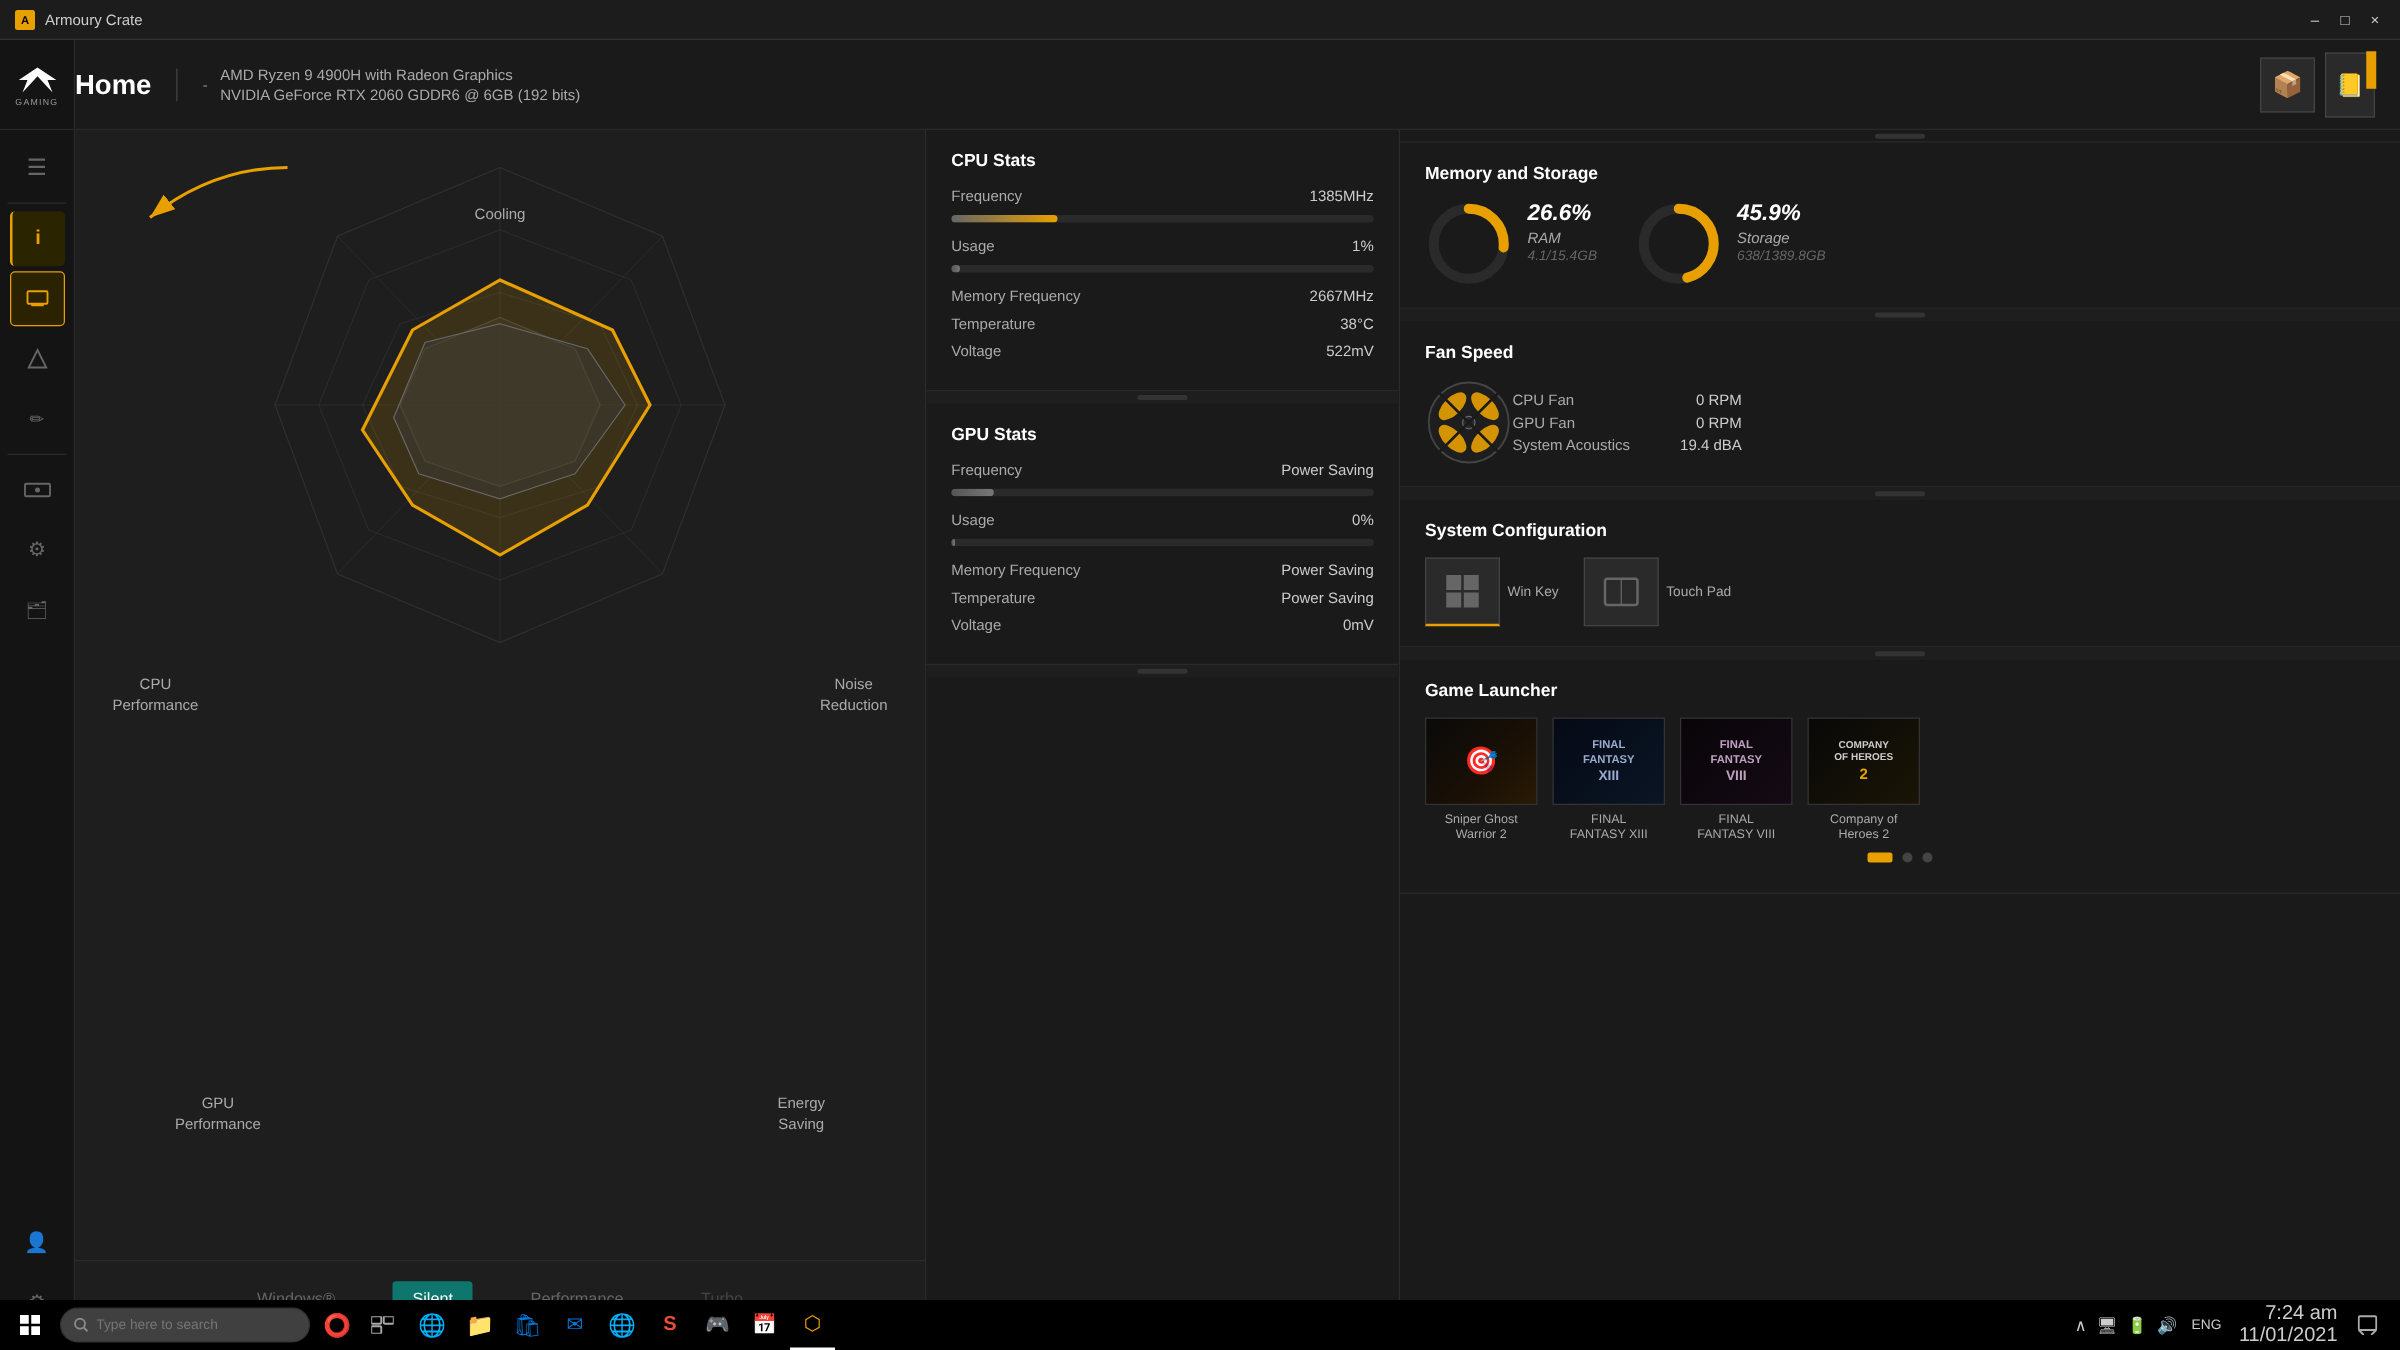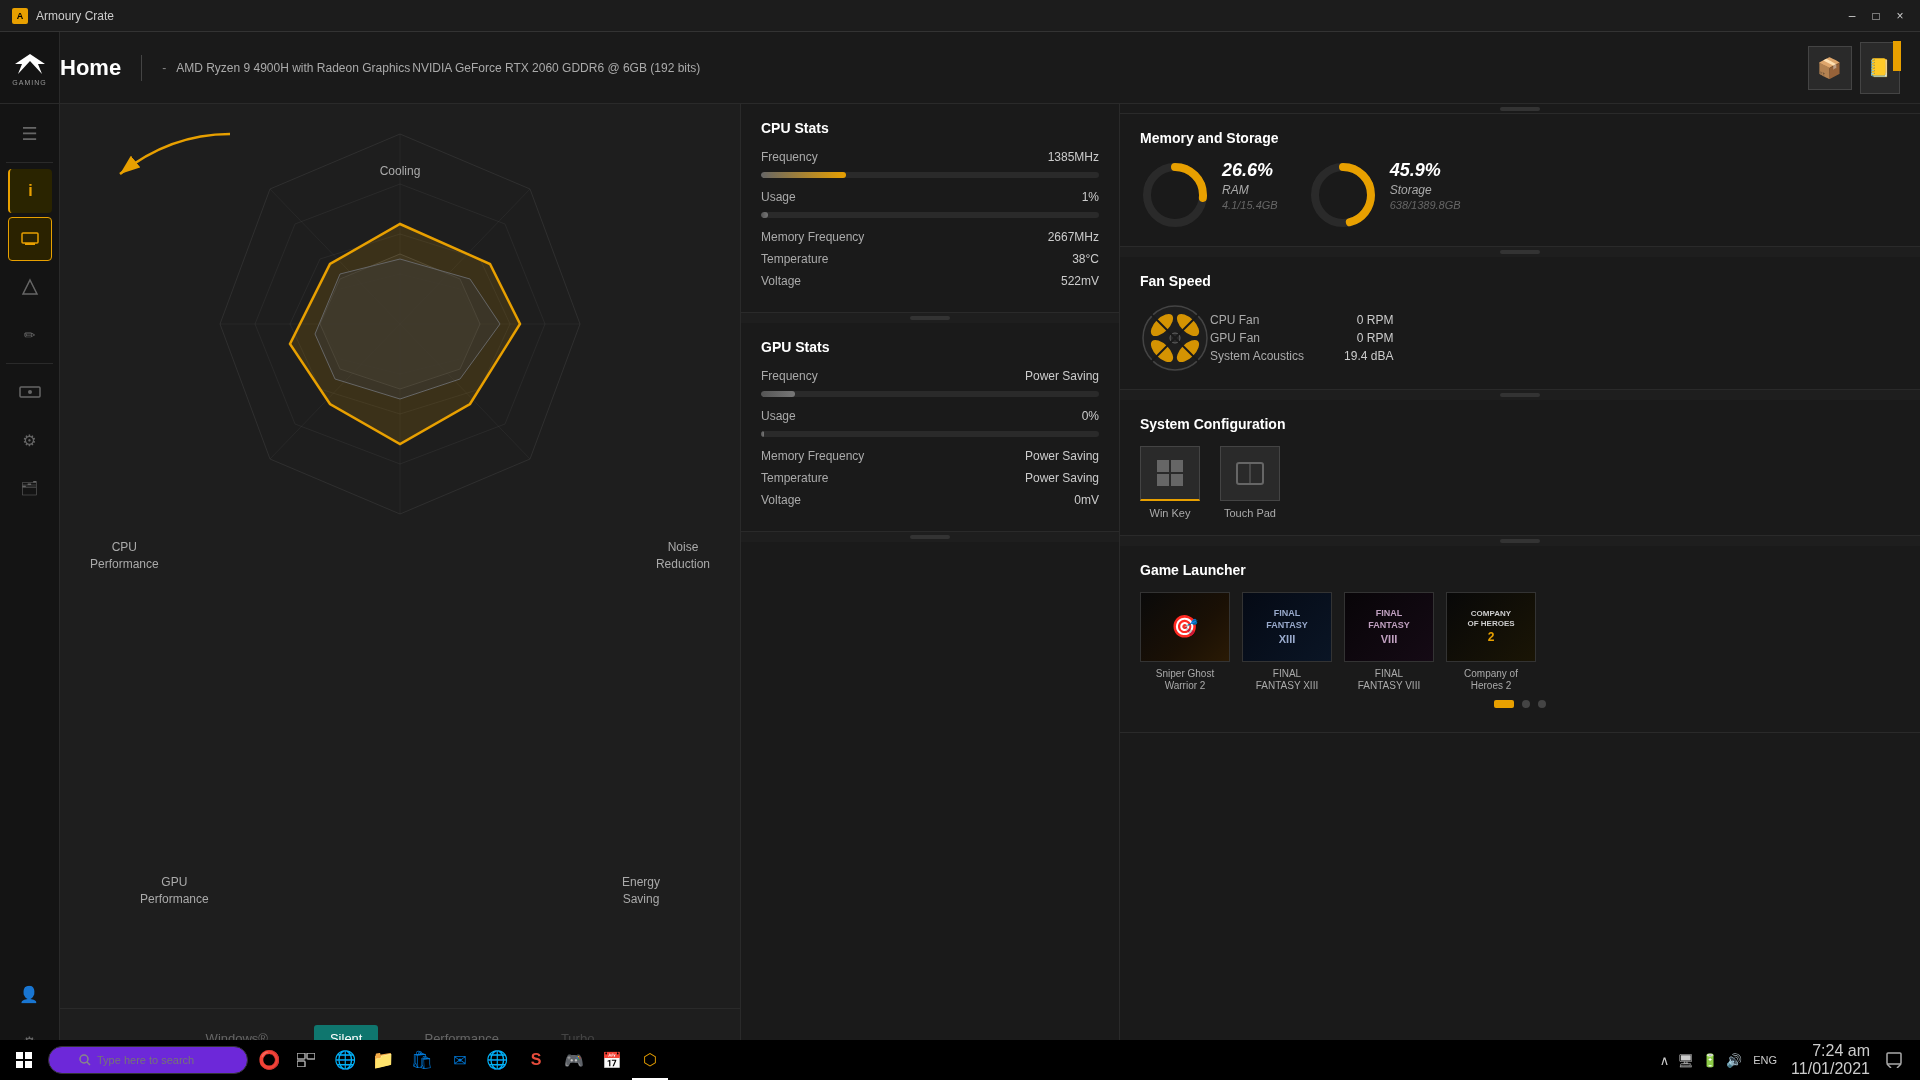--- a/index.html
+++ b/index.html
@@ -249,21 +249,21 @@
     .fan-stat-label { color: #aaa; }
     .fan-stat-value { color: #ccc; }
 
     
     .sys-config-icons {
       display: flex;
       gap: 20px;
     }
     .sys-config-item {
       display: flex;
-      flex-direction: column;
+      flex-direction: row;
       align-items: center;
       gap: 6px;
     }
     .sys-config-icon-box {
       width: 60px;
       height: 55px;
       background: #2a2a2a;
       border: 1px solid #444;
       display: flex;
       align-items: center;
@@ -357,29 +357,28 @@
       display: flex;
       align-items: center;
       justify-content: center;
       color: #fff;
       font-size: 14px;
       cursor: pointer;
     }
     .taskbar-search {
       display: flex;
       align-items: center;
-      background: #6d28d9;
+      background: #404040;
       border: 1px solid #333;
       border-radius: 14px;
       height: 28px;
       padding: 0 10px;
       gap: 6px;
       width: 200px;
       margin: 0 4px;
-      justify-content: flex-end;
     }
     .taskbar-search input {
       background: none;
       border: none;
       outline: none;
       color: #ccc;
       font-size: 11px;
       width: 140px;
     }
     .taskbar-icons {
@@ -509,21 +508,21 @@
           <polygon points="20,5 5,15 12,15 8,25 20,12 32,25 28,15 35,15" fill="white"></polygon>
         </svg>
         <span style="font-size:7px;color:#999;letter-spacing:1px;">GAMING</span>
       </div>
     </div>
 
     <div class="header-row">
       <span style="font-size:22px;font-weight:bold;color:#fff;margin-right:20px;padding-right:20px;border-right:1px solid #444;">Home</span>
       <div style="display:flex;align-items:center;gap:6px;">
         <span style="color:#888;font-size:12px;margin-right:4px;">-</span>
-        <div style="display:flex;flex-direction:row;gap:2px;">
+        <div style="display:flex;flex-direction:column;gap:2px;">
           <span style="font-size:12px;color:#aaa;">AMD Ryzen 9 4900H with Radeon Graphics</span>
           <span style="font-size:12px;color:#aaa;">NVIDIA GeForce RTX 2060 GDDR6 @ 6GB (192 bits)</span>
         </div>
       </div>
       <div style="margin-left:auto;display:flex;align-items:center;gap:8px;">
 
         <div style="width:44px;height:44px;background:#2a2a2a;border:1px solid #444;display:flex;align-items:center;justify-content:center;font-size:20px;color:#e8a000;">📦</div>
         <div style="width:40px;height:52px;background:#2a2a2a;border:1px solid #444;display:flex;align-items:center;justify-content:center;font-size:18px;color:#ccc;position:relative;">
           <span>📒</span>
           <div style="position:absolute;right:-2px;top:-2px;width:8px;height:30px;background:#e8a000;"></div>

